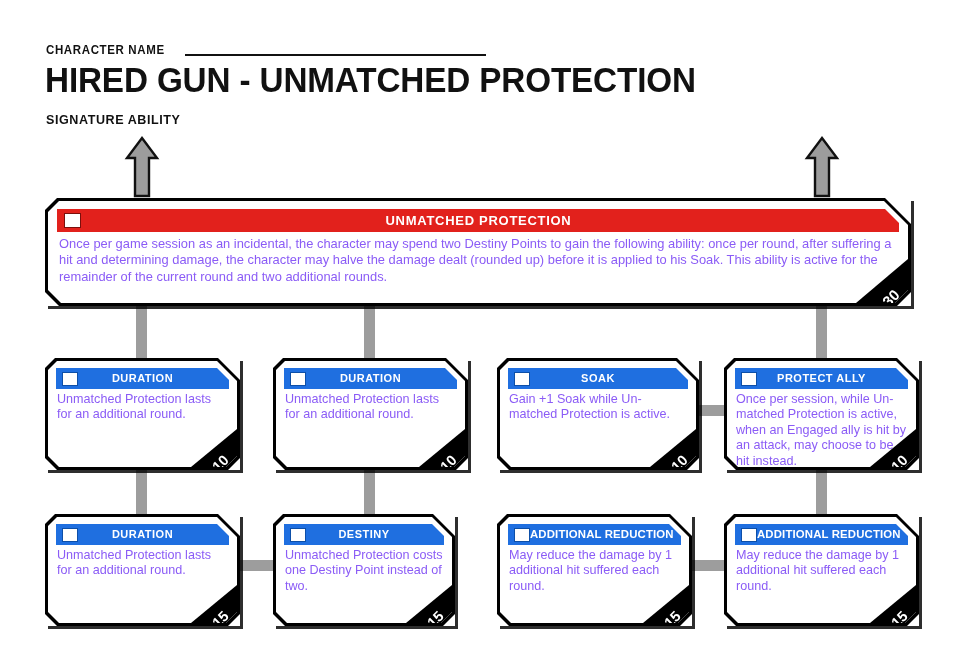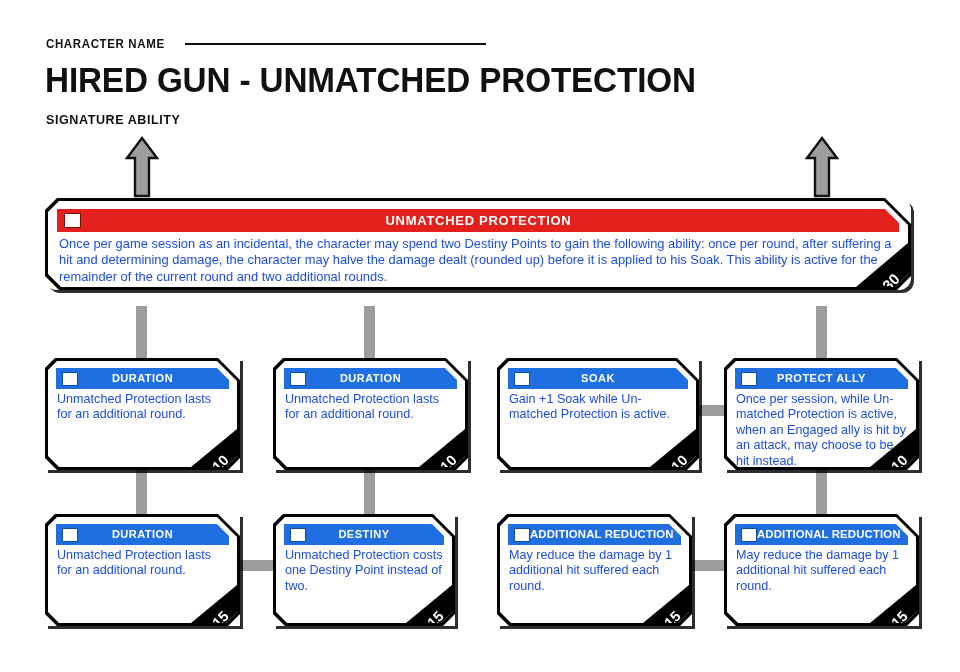--- a/index.html
+++ b/index.html
@@ -10,21 +10,21 @@
     font-family:"Liberation Sans", sans-serif;
     overflow:hidden;
     position:relative;
     -webkit-font-smoothing:antialiased;
   }
   .sheet{position:absolute;inset:0;}
 
   
   .hdr-charname-row{
     position:absolute;left:46px;top:38px;width:440px;height:18px;
-    display:flex;align-items:flex-start;gap:10px;
+    display:flex;align-items:flex-end;gap:10px;
   }
   .hdr-charname{
     font-size:12.5px;font-weight:bold;letter-spacing:.055em;
     color:#111;white-space:nowrap;line-height:1;
     transform:scaleX(.92);transform-origin:left center;
   }
   .hdr-rule{flex:1;height:0;border-bottom:2.2px solid #111;margin-top:5px;}
 
   .hdr-title{
     position:absolute;left:45px;top:62px;
@@ -90,21 +90,21 @@
     flex:1;text-align:center;color:#fff;font-weight:bold;
     font-size:11px;letter-spacing:.045em;
     padding-right:22px;white-space:nowrap;line-height:1;
   }
   .bar-title.small{font-size:11.4px;letter-spacing:.012em;padding-right:14px;}
   .card.main .bar-title{font-size:13px;letter-spacing:.055em;padding-right:23px;}
 
   
   .body-text{
     position:absolute;left:9px;top:31px;right:8px;
-    font-size:12.6px;line-height:15.4px;color:#1d4ed8;
+    font-size:12.6px;line-height:15.4px;color:#8b5cf6;
     text-align:left;
   }
   .card.main .body-text{
     left:11px;top:35px;right:12px;font-size:12.9px;line-height:16.4px;
   }
 
   
   .badge{
     position:absolute;right:0;bottom:0;width:46px;height:38px;
     clip-path:polygon(100% 0,100% 100%,0 100%);
@@ -144,21 +144,21 @@
   <div class="conn" style="left:816px;top:306px;width:11px;height:56px;"></div>
 
   <div class="conn" style="left:136px;top:470px;width:11px;height:46px;"></div>
   <div class="conn" style="left:364px;top:470px;width:11px;height:46px;"></div>
   <div class="conn" style="left:816px;top:470px;width:11px;height:46px;"></div>
 
   <div class="conn" style="left:688px;top:405px;width:40px;height:11px;"></div>
   <div class="conn" style="left:234px;top:560px;width:42px;height:11px;"></div>
   <div class="conn" style="left:688px;top:560px;width:40px;height:11px;"></div>
 
-  <div class="card main" style="left:45px;top:198px;width:866px;height:92px;border-radius:12px;">
+  <div class="card main" style="left:45px;top:198px;width:866px;height:108px;">
     <div class="card-shape"></div>
     <div class="card-inner" style="inset:3px;">
       <div class="bar">
         <div class="bar-check"></div>
         <div class="bar-title">UNMATCHED PROTECTION</div>
       </div>
       <div class="body-text">Once per game session as an incidental, the character may spend two Destiny Points to gain the following ability: once per round, after suffering a hit and determining damage, the character may halve the damage dealt (rounded up) before it is applied to his Soak. This ability is active for the remainder of the current round and two additional rounds.</div>
       <div class="badge">
         <span>30</span>
       </div>

